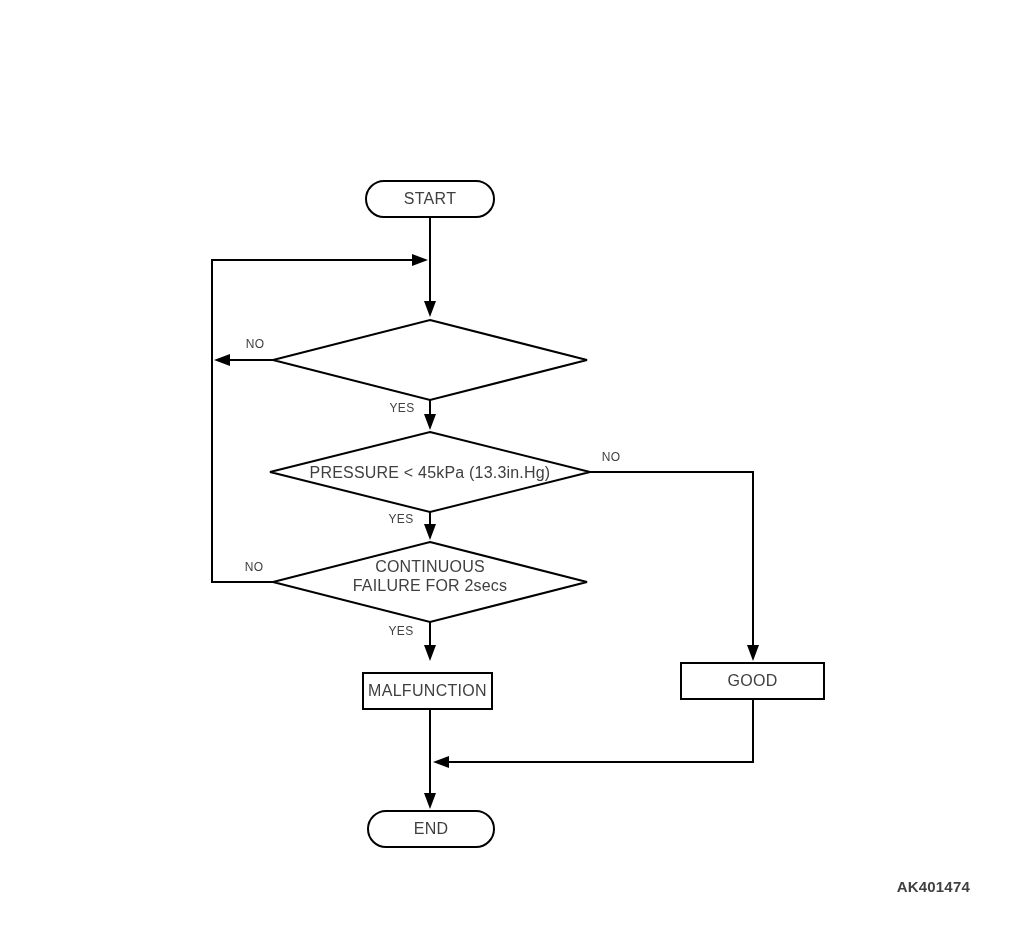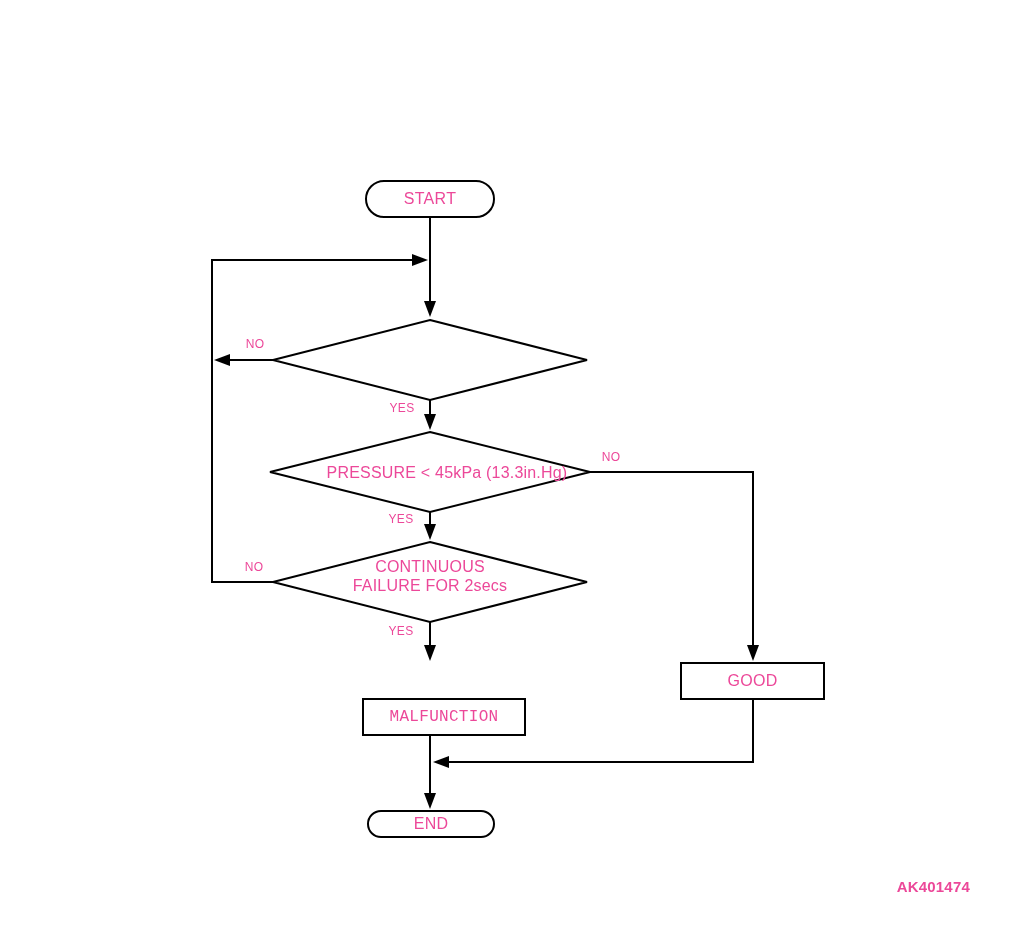--- a/index.html
+++ b/index.html
@@ -6,21 +6,21 @@
     margin: 0;
     padding: 0;
     background: #ffffff;
   }
   .canvas {
     position: relative;
     width: 1010px;
     height: 925px;
     background: #ffffff;
     font-family: "Liberation Sans", sans-serif;
-    color: #ec4899;
+    color: #404040;
     overflow: hidden;
   }
   .canvas svg.wires {
     position: absolute;
     left: 0;
     top: 0;
     width: 1010px;
     height: 925px;
   }
   .node {
@@ -113,34 +113,34 @@
       <polygon points="430,320 587,360 430,400 273,360"></polygon>
       <polygon points="430,432 590,472 430,512 270,472"></polygon>
       <polygon points="430,542 587,582 430,622 273,582"></polygon>
     </g>
   </svg>
 
   <div class="node terminator" style="left:365px; top:180px; width:130px; height:38px;">
     <span>START</span>
   </div>
 
-  <div class="node process" style="left:362px; top:698px; width:164px; height:38px;font-family:Liberation Mono, monospace;">
+  <div class="node process" style="left:362px; top:672px; width:131px; height:38px;">
     <span>MALFUNCTION</span>
   </div>
 
   <div class="node process" style="left:680px; top:662px; width:145px; height:38px;">
     <span>GOOD</span>
   </div>
 
-  <div class="node terminator" style="left:367px; top:810px; width:128px; height:28px;text-align:right;">
+  <div class="node terminator" style="left:367px; top:810px; width:128px; height:38px;text-align:right;">
     <span>END</span>
   </div>
 
 
-  <div class="dtext" style="left:297px; top:462px; width:300px; height:20px;">
+  <div class="dtext" style="left:280px; top:462px; width:300px; height:20px;">
     <span>PRESSURE &lt; 45kPa (13.3in.Hg)</span>
   </div>
 
   <div class="dtext" style="left:320px; top:555px; width:220px; height:42px;">
     <span>CONTINUOUS</span>
     <span>FAILURE FOR 2secs</span>
   </div>
 
   <div class="elabel" style="left:234px; top:337px; width:42px;">NO</div>
 

